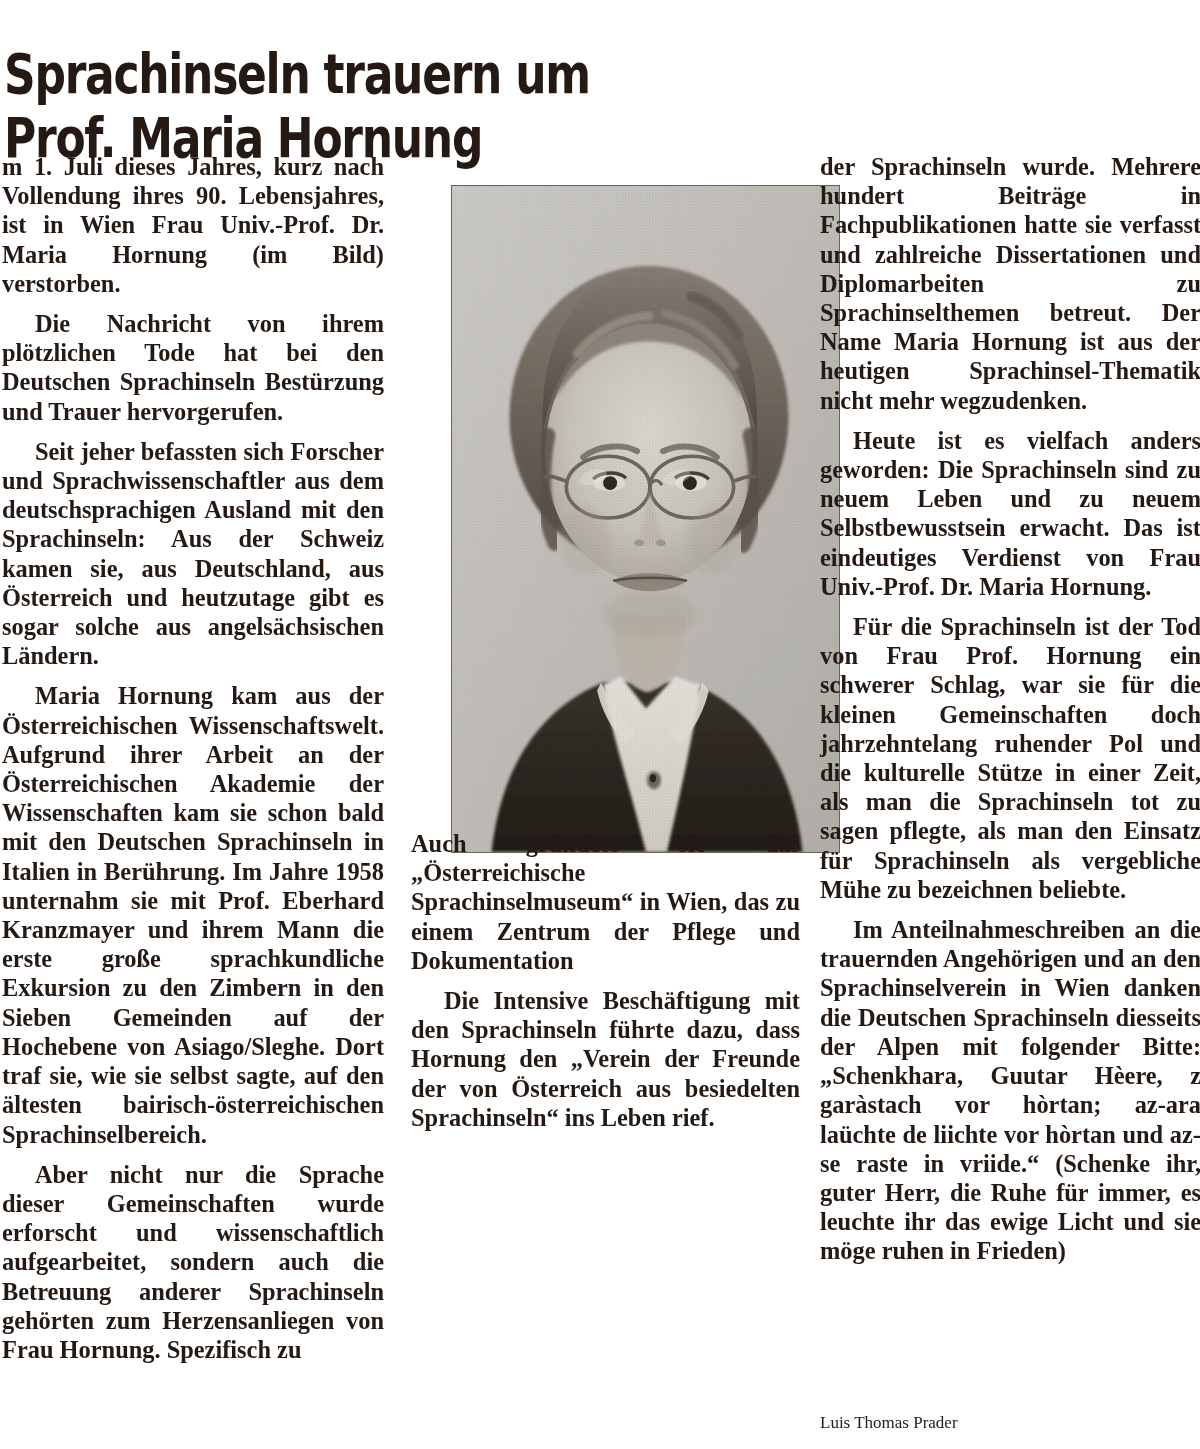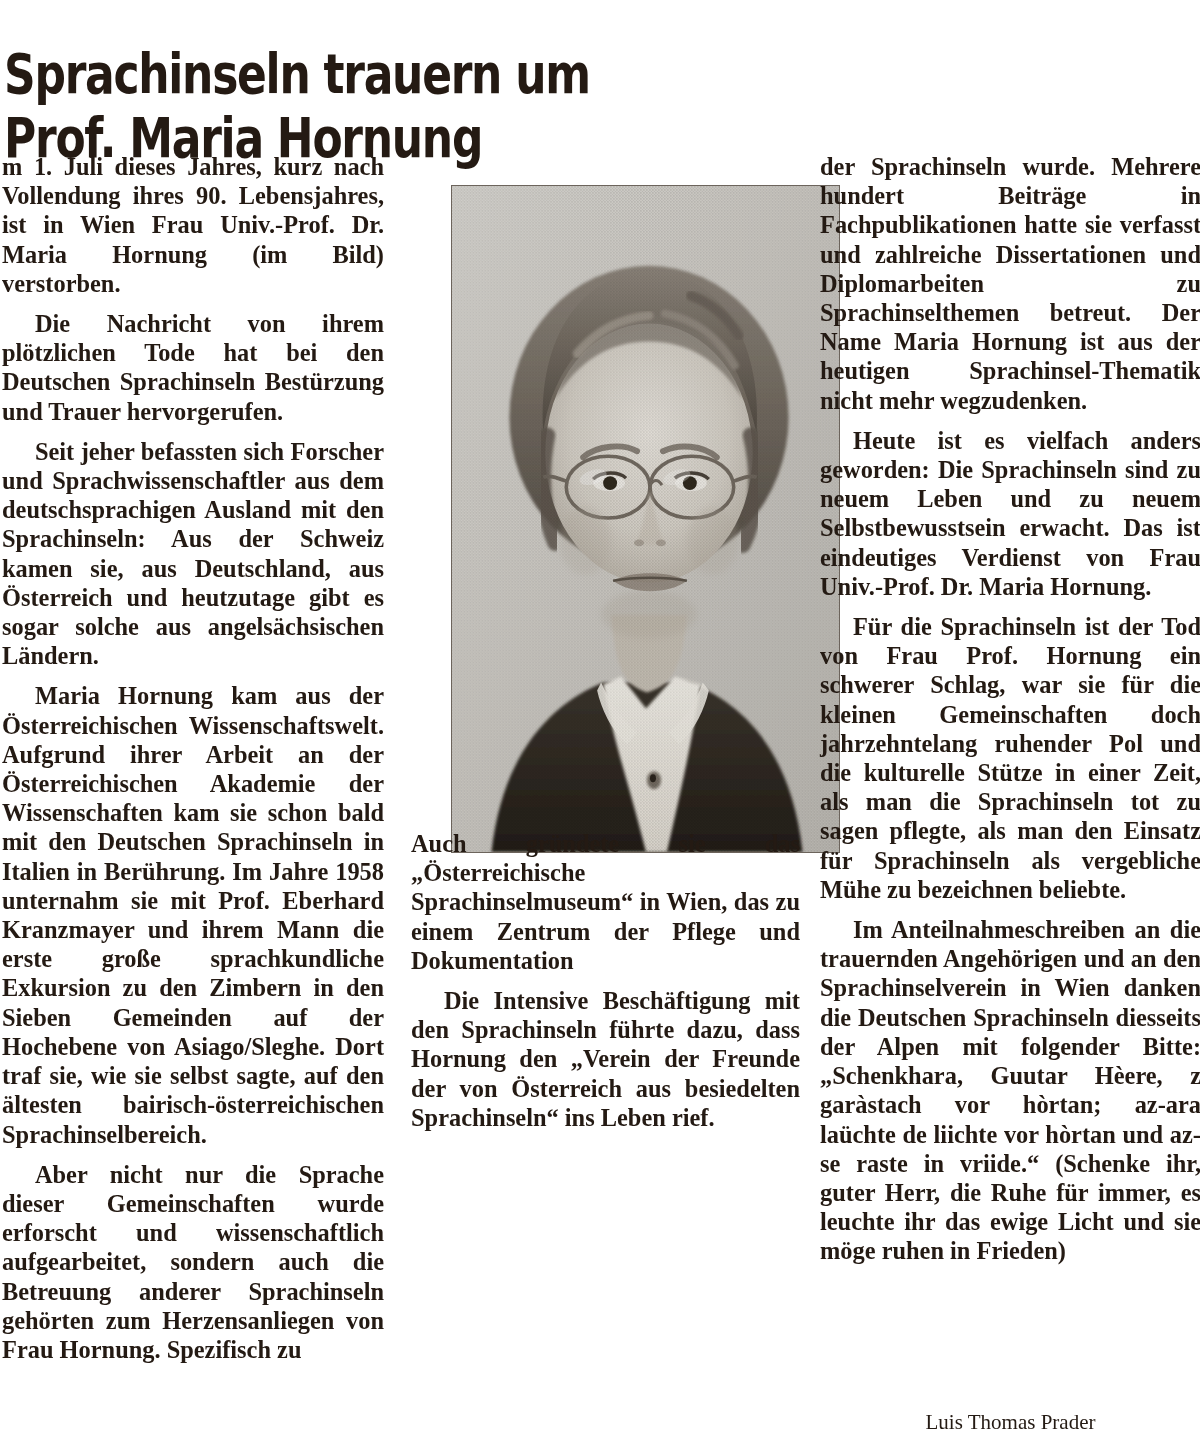--- a/index.html
+++ b/index.html
@@ -89,22 +89,22 @@
     background: #cfcdc9;
   }
   .photo-wrap svg { display: block; width: 100%; height: 100%; }
 
   
   .byline {
     position: absolute;
     left: 820px;
     top: 1408px;
     width: 381px;
-    text-align: center;
-    font-size: 21px;
+    text-align: left;
+    font-size: 17px;
     line-height: 29.2px;
     color: #241a13;
   }
 </style>
 </head>
 <body>
 
 <div class="page">
 
   <h1 class="headline">Sprachinseln trauern um

